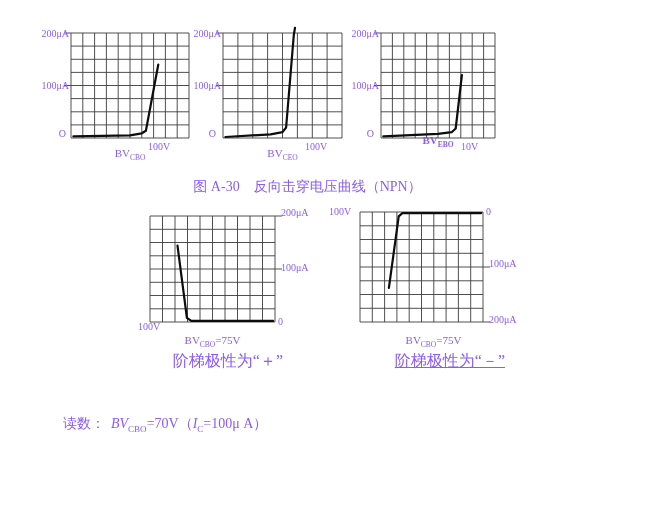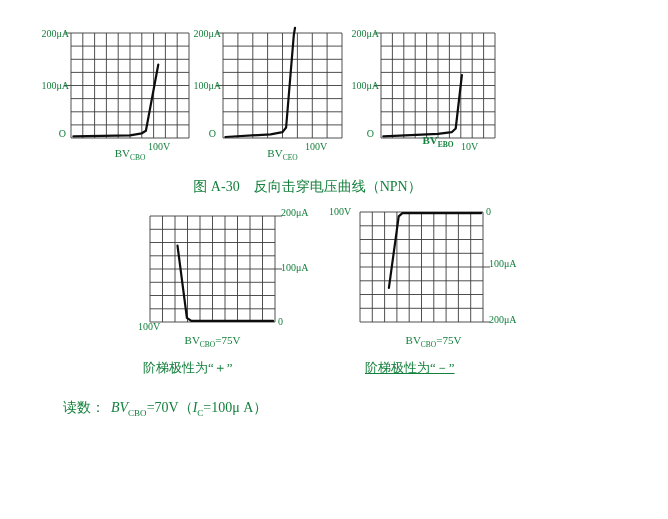--- a/index.html
+++ b/index.html
@@ -1,18 +1,18 @@
 <!DOCTYPE html>
 <html><head>
 <meta charset="utf-8">
 <style>
   html,body{margin:0;padding:0;background:#e8e8e8;}
   .page{
     position:relative;width:668px;height:519px;background:#ffffff;
-    font-family:"Liberation Serif","DejaVu Serif",serif;color:#15803d;
+    font-family:"Liberation Serif","DejaVu Serif",serif;color:#8b5cf6;
     overflow:hidden;margin:0 auto;
   }
   svg.plot{position:absolute;}
   
   .c1svg{left:63px;top:25px;}
   .c2svg{left:215px;top:25px;}
   .c3svg{left:373px;top:25px;}
   .c4svg{left:142px;top:208px;}
   .c5svg{left:352px;top:204px;}
 
@@ -46,28 +46,28 @@
   
   .c5-x{left:329px;top:206px;}
   .c5-o{left:486px;top:206px;}
   .c5-y100{left:489px;top:258px;}
   .c5-y200{left:489px;top:314px;}
   .c5-dev{left:372px;top:334px;width:123px;}
   .c5-pol{left:365px;top:351px;width:140px;text-decoration:underline;}
 
   .devlbl{position:absolute;font-size:11px;text-align:center;white-space:nowrap;}
   .devlbl sub{font-size:7.5px;}
-  .pollbl{position:absolute;font-size:13px;text-align:left;white-space:nowrap;margin-top:8px;}
+  .pollbl{position:absolute;font-size:16px;text-align:right;white-space:nowrap;}
 
   .caption{position:absolute;font-size:14px;text-align:center;white-space:nowrap;}
   .cap-a30{left:0;width:615px;top:178px;}
   .cap-a31{left:0;width:635px;top:375px;}
 
   .rline{position:absolute;font-size:14px;white-space:nowrap;}
-  .rl1{left:63px;top:399px;}
+  .rl1{left:63px;top:415px;}
   .rl2{left:103px;top:422px;}
   .rl3{left:103px;top:441px;}
   .rprefix{margin-right:6px;}
   .rline i{font-family:"Liberation Serif","DejaVu Serif",serif;}
   .rline sub{font-size:9px;}
   .footer-par{position:absolute;left:63px;top:460px;font-size:13.5px;white-space:nowrap;}
 </style>
 </head>
 <body>
 

